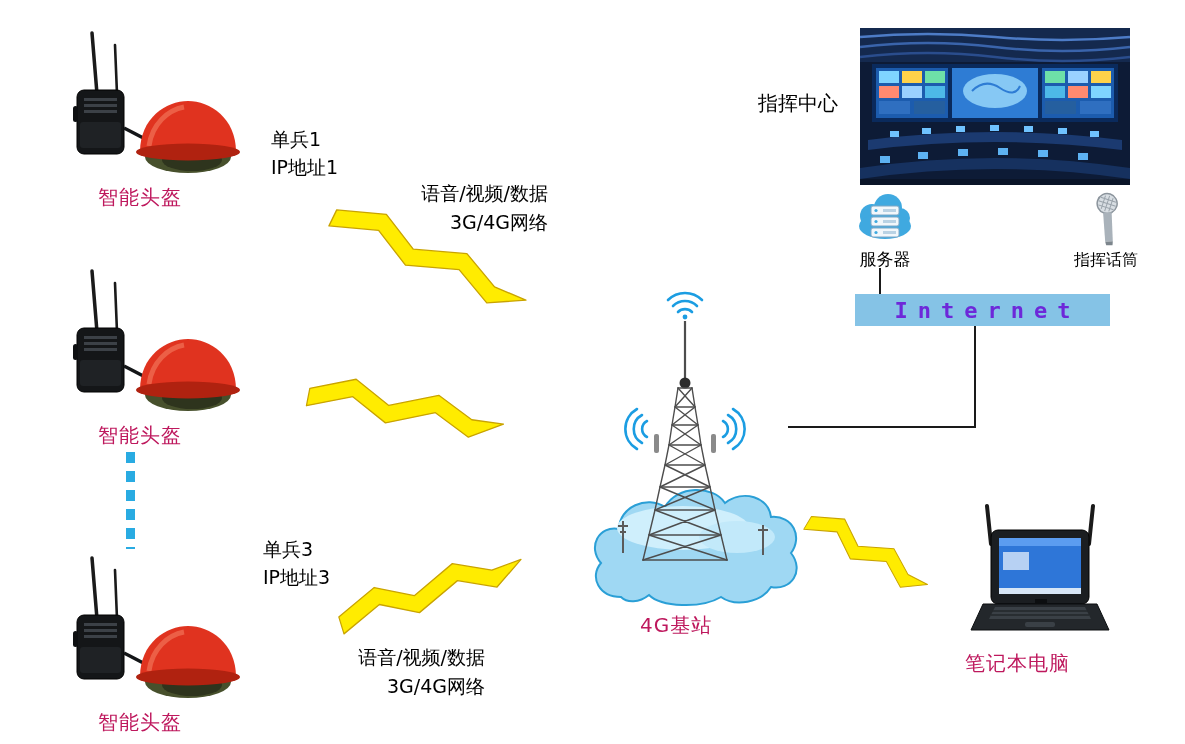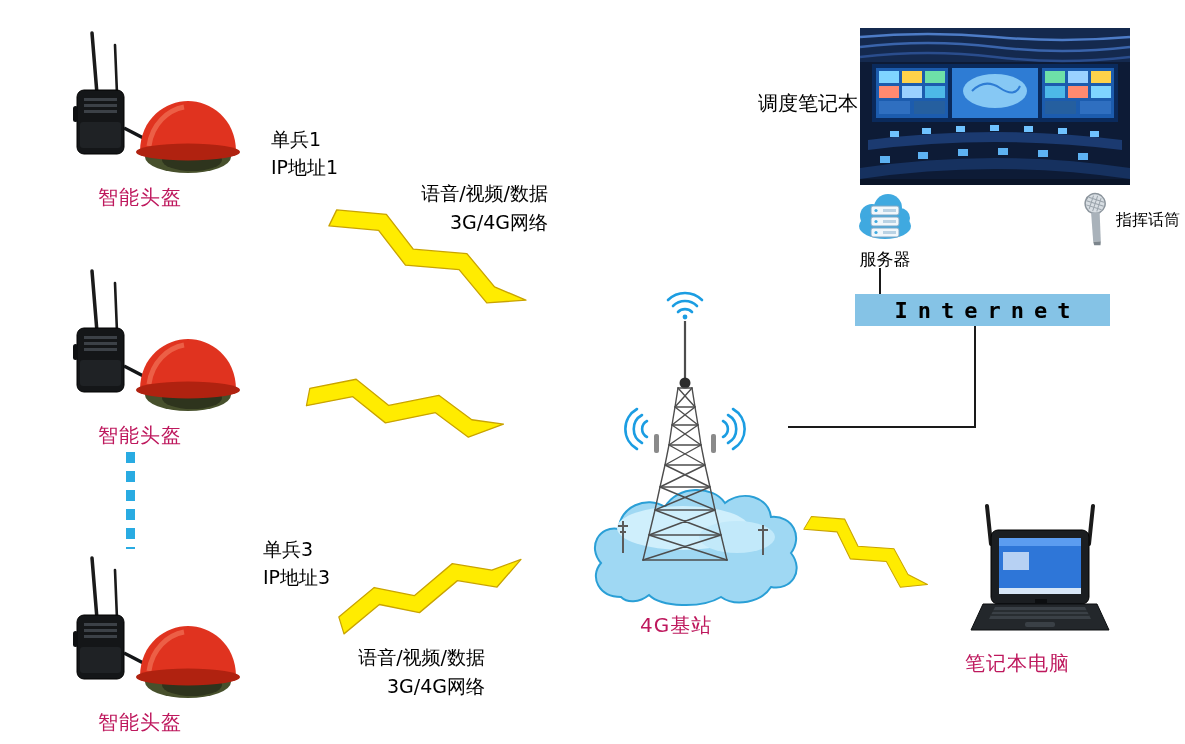--- a/index.html
+++ b/index.html
@@ -12,24 +12,24 @@
   .caption { font-size:20px; letter-spacing:1px; color:#be185d; }
   .caption.abs { text-align:left; }
   .sol-label { position:absolute; font-size:19px; line-height:1.45; }
   .note { position:absolute; font-size:19px; line-height:1.5; text-align:right; }
   .bolt { position:absolute; transform-origin:left center; overflow:visible; }
   .dash-link { position:absolute; left:126px; top:452px; width:9px; height:97px;
     background:repeating-linear-gradient(to bottom,#29abe2 0 11px,transparent 11px 19px); }
   .cc-label { position:absolute; left:758px; top:90px; font-size:20px; }
   .equip { position:absolute; display:flex; flex-direction:column; align-items:center; gap:4px; }
   .equip-label { font-size:17px; white-space:nowrap; }
-  .mic-item { position:absolute; left:1074px; top:192px; display:flex; align-items:center; gap:2px; }
+  .mic-item { position:absolute; left:1074px; top:192px; display:flex; align-items:center; gap:2px;flex-direction:column; }
   .mic-label { font-size:16px; white-space:nowrap; }
   .internet { position:absolute; left:855px; top:294px; width:255px; height:32px; background:#85c3e6;
-    color:#000000; font-family:"DejaVu Sans Mono","Liberation Mono",monospace; font-size:22px; font-weight:bold;
+    color:#6d28d9; font-family:"DejaVu Sans Mono","Liberation Mono",monospace; font-size:22px; font-weight:bold;
     letter-spacing:10px; display:flex; align-items:center; justify-content:center; padding-left:10px; }
   .line { position:absolute; background:#1a1a1a; }
 </style>
 </head>
 <body>
 
 <div class="canvas">
 
   <svg class="defs-svg" aria-hidden="true">
     <defs>
@@ -131,21 +131,21 @@
       <path d="M57,130 A16,16 0 0 0 57,158"></path>
       <path d="M52,124 A23,23 0 0 0 52,164"></path>
       <path d="M138,136 A9,9 0 0 1 138,152"></path>
       <path d="M143,130 A16,16 0 0 1 143,158"></path>
       <path d="M148,124 A23,23 0 0 1 148,164"></path>
     </g>
     <circle cx="100" cy="32" r="2.4" fill="#1b9de2"></circle>
   </svg>
   <div class="caption abs" style="left:640px; top:612px; width:120px;">4G基站</div>
 
-  <div class="cc-label">调度笔记本</div>
+  <div class="cc-label">指挥中心</div>
   <svg class="abs" style="left:860px; top:28px;" width="270" height="157" viewBox="0 0 270 157">
     <rect width="270" height="157" fill="#0d1b36"></rect>
     <rect width="270" height="34" fill="#14294e"></rect>
     <path d="M0,9 Q68,3 135,9 T270,9" stroke="#4d7cc7" stroke-width="2.5" fill="none"></path>
     <path d="M0,19 Q68,11 135,19 T270,19" stroke="#3a64ab" stroke-width="2.5" fill="none"></path>
     <path d="M0,29 Q68,21 135,29 T270,29" stroke="#2a4d8d" stroke-width="2.5" fill="none"></path>
     <rect x="12" y="36" width="246" height="58" fill="#0a2a5c"></rect>
     <rect x="16" y="40" width="72" height="50" fill="#1c5cae"></rect>
     <rect x="92" y="40" width="86" height="50" fill="#2e7cd4"></rect>
     <rect x="182" y="40" width="72" height="50" fill="#1c5cae"></rect>

